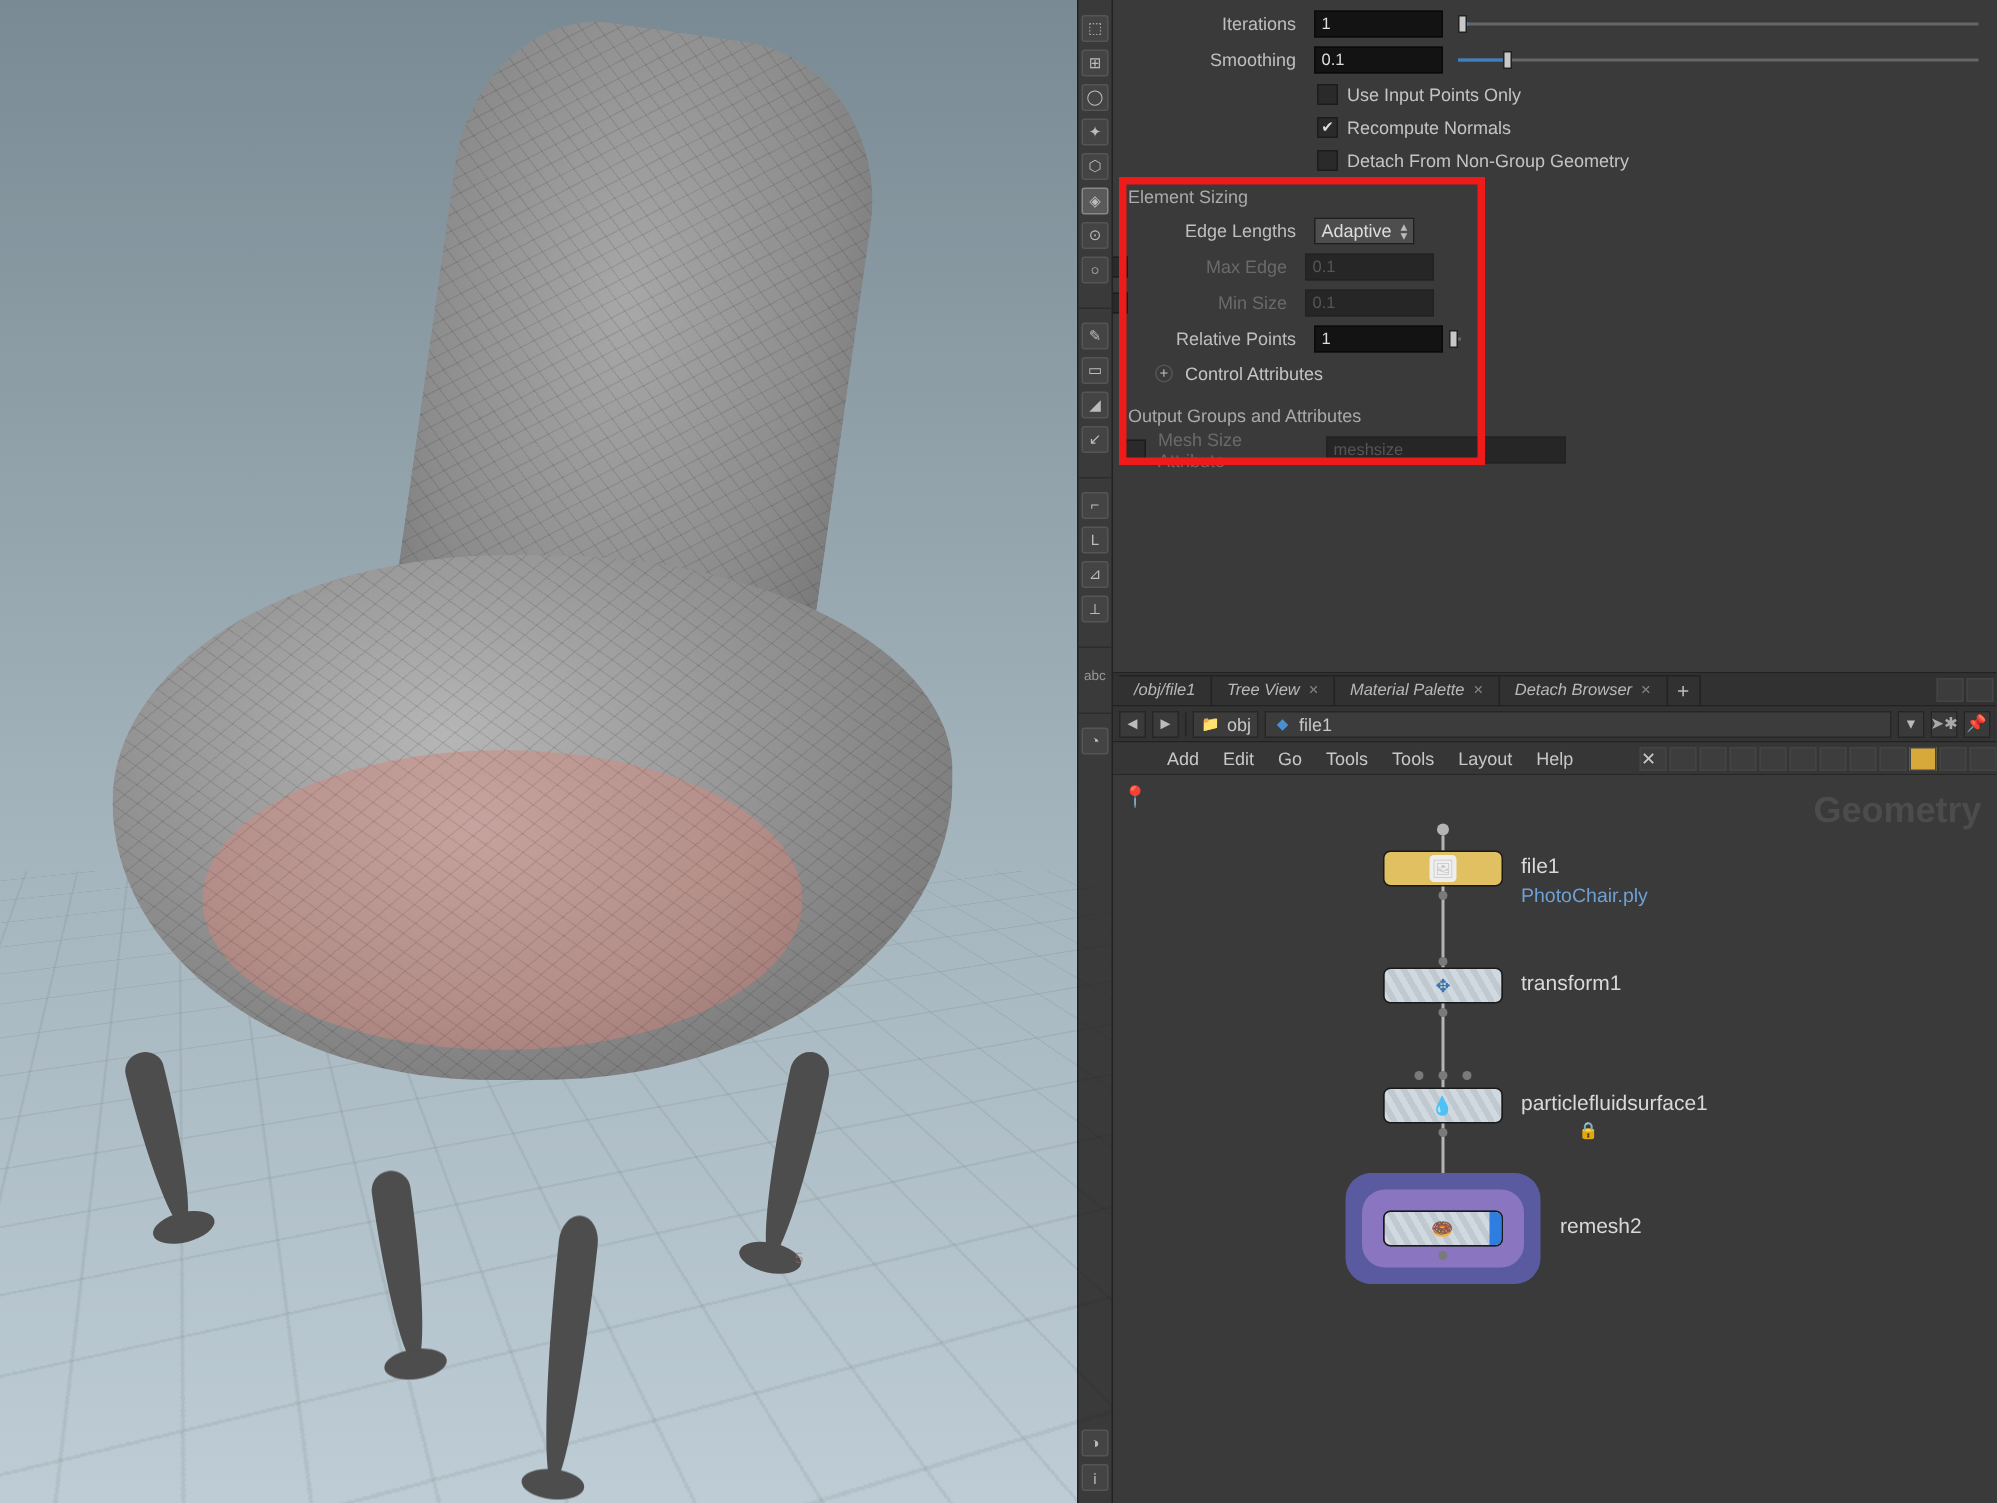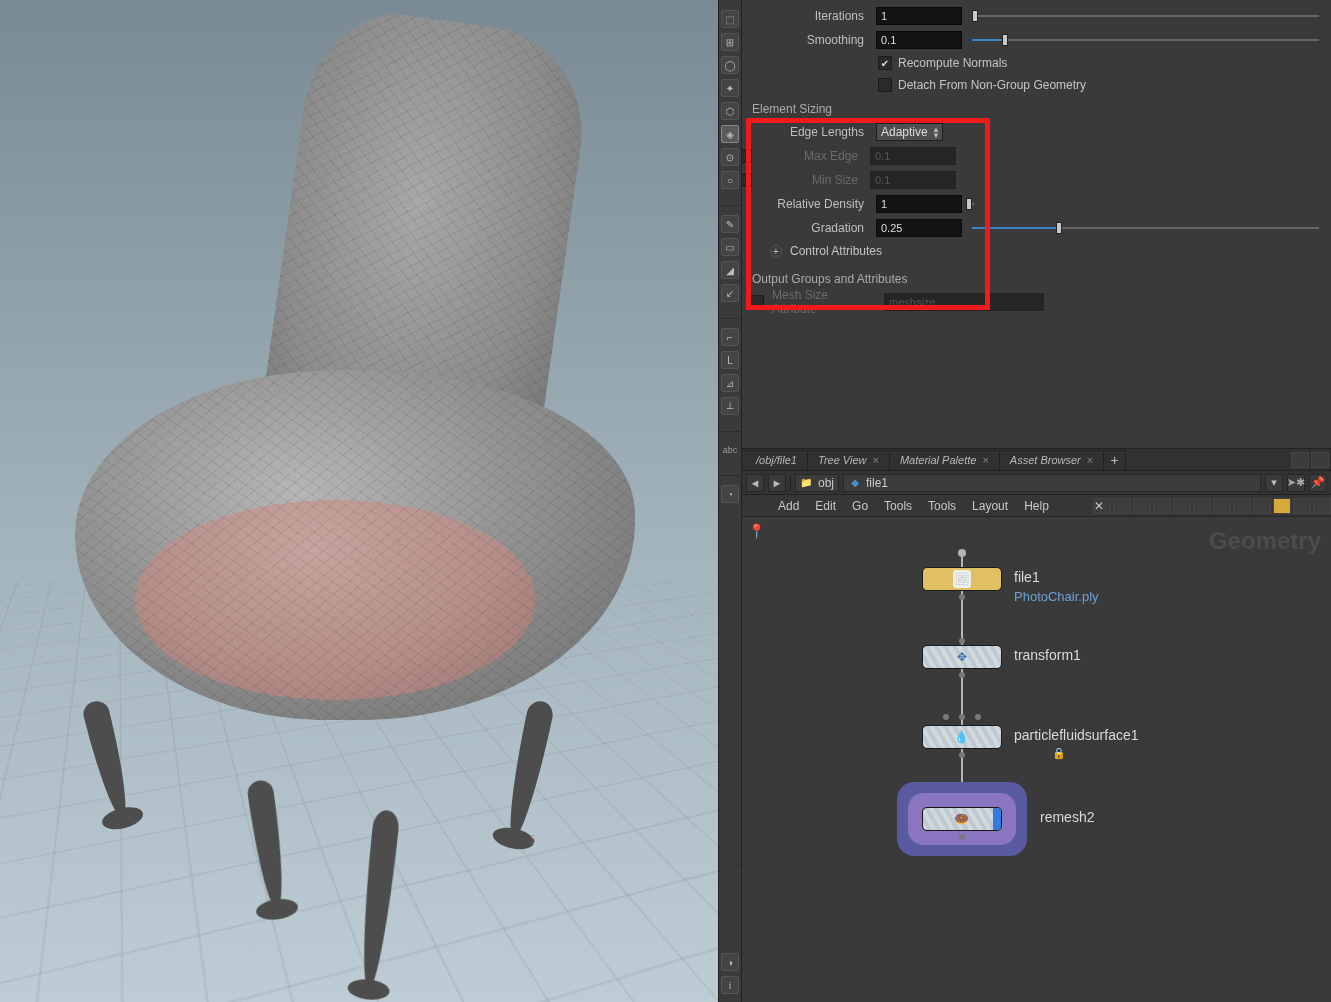--- a/index.html
+++ b/index.html
@@ -256,20 +256,24 @@
         <div class="p-label">Smoothing</div>
         <input class="p-input" value="0.1" style="">
         <div class="p-slider">
           <div class="track"></div>
             <div class="fill" style="width:10%"></div>
             <div class="thumb" style="left:10%;"></div>
         </div>
       </div>
 
       <div class="chk-row">
+        <div class="p-chk"></div>
+        <div class="chk-lbl">Use Input Points Only</div>
+      </div>
+      <div class="chk-row">
         <div class="p-chk on"></div>
         <div class="chk-lbl">Recompute Normals</div>
       </div>
       <div class="chk-row">
         <div class="p-chk"></div>
         <div class="chk-lbl">Detach From Non-Group Geometry</div>
       </div>
     </div>
 
     <div class="section-hdr">Element Sizing</div>
@@ -289,34 +293,25 @@
       <input class="p-input dim" value="0.1" style="">
     </div>
     <div class="param-row">
       <div style="width:14px"></div>
       <div class="p-chk" style="margin-left:-22px"></div>
       <div class="p-label dim" style="width:110px">Min Size</div>
       <input class="p-input dim" value="0.1" style="">
     </div>
 
     <div class="param-row">
-      <div class="p-label">Relative Density</div>
+      <div class="p-label">Relative Points</div>
       <input class="p-input" value="1" style="">
       <div class="p-slider" style="flex:0 0 14px">
         <div class="track"></div>
           <div class="thumb" style="left:0;"></div>
-      </div>
-    </div>
-    <div class="param-row">
-      <div class="p-label">Gradation</div>
-      <input class="p-input" value="0.25" style="">
-      <div class="p-slider">
-        <div class="track"></div>
-          <div class="fill" style="width:25%"></div>
-          <div class="thumb" style="left:25%;"></div>
       </div>
     </div>
 
     <div class="subsection">
       <span class="collapse-icon">+</span>
       <span>Control Attributes</span>
     </div>
 
     <div class="highlight-box" style="left:4px; top:118px; width:244px; height:192px;"></div>
 
@@ -337,21 +332,21 @@
         </div>
       <div class="tab">
           <span>Tree View</span>
           <span class="x">×</span>
         </div>
       <div class="tab">
           <span>Material Palette</span>
           <span class="x">×</span>
         </div>
       <div class="tab">
-          <span>Asset Browser</span>
+          <span>Detach Browser</span>
           <span class="x">×</span>
         </div>
       <div class="tab plus">+</div>
       <div class="spacer"></div>
       <div class="ricon"></div>
       <div class="ricon"></div>
     </div>
 
     <div class="pathbar">
       <div class="arrow">◄</div>

